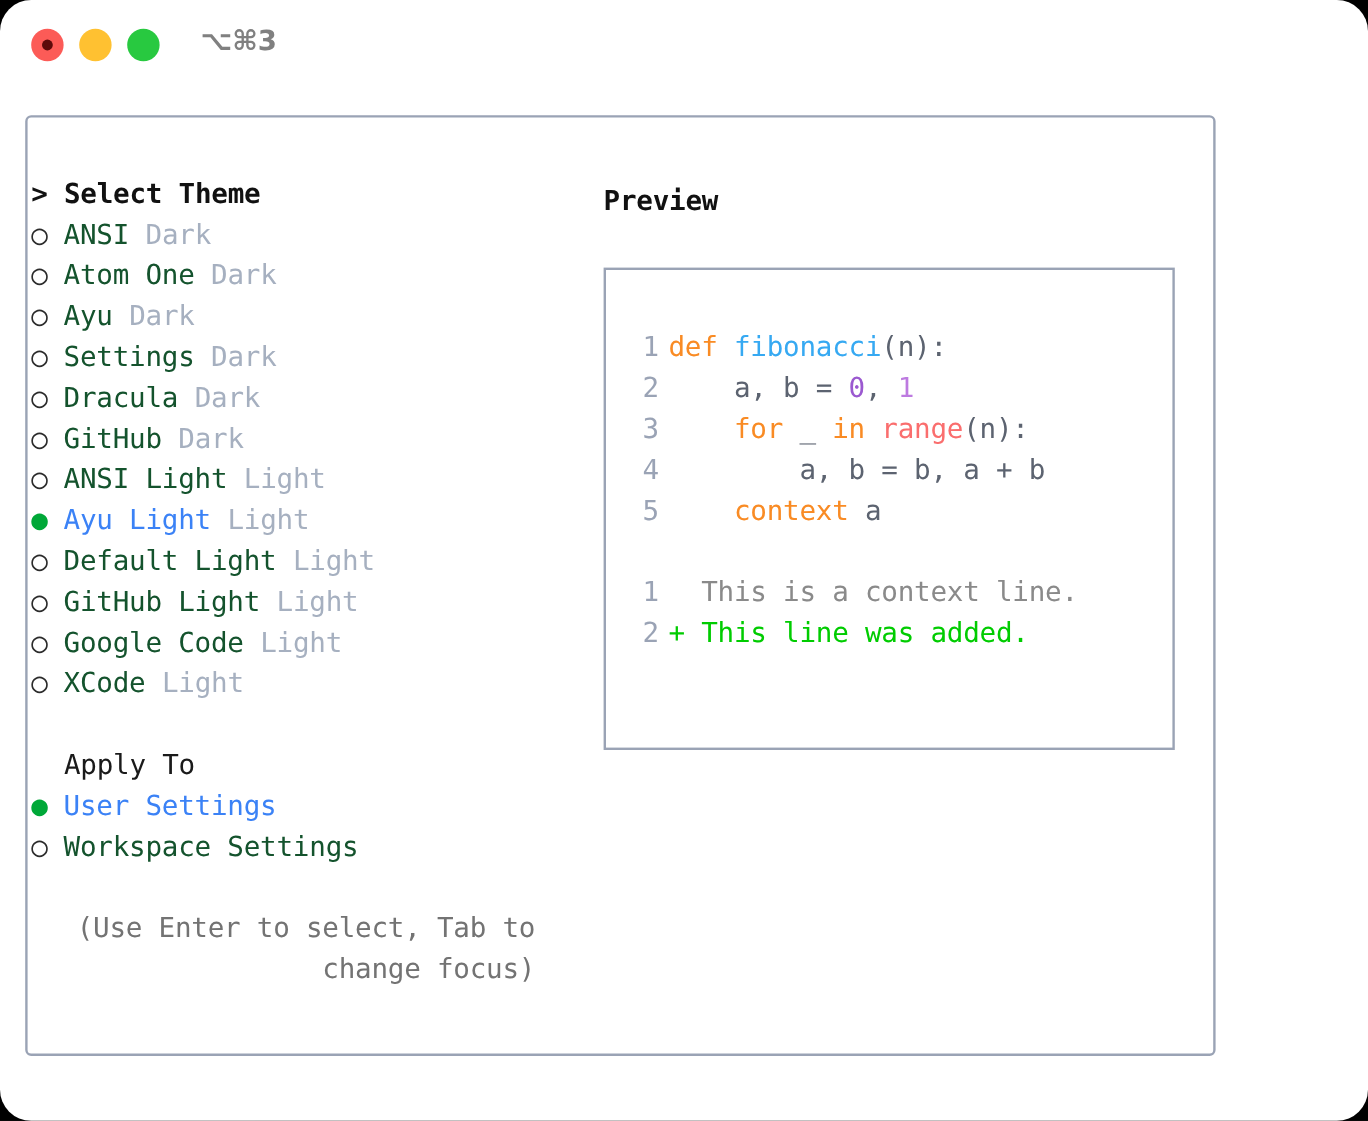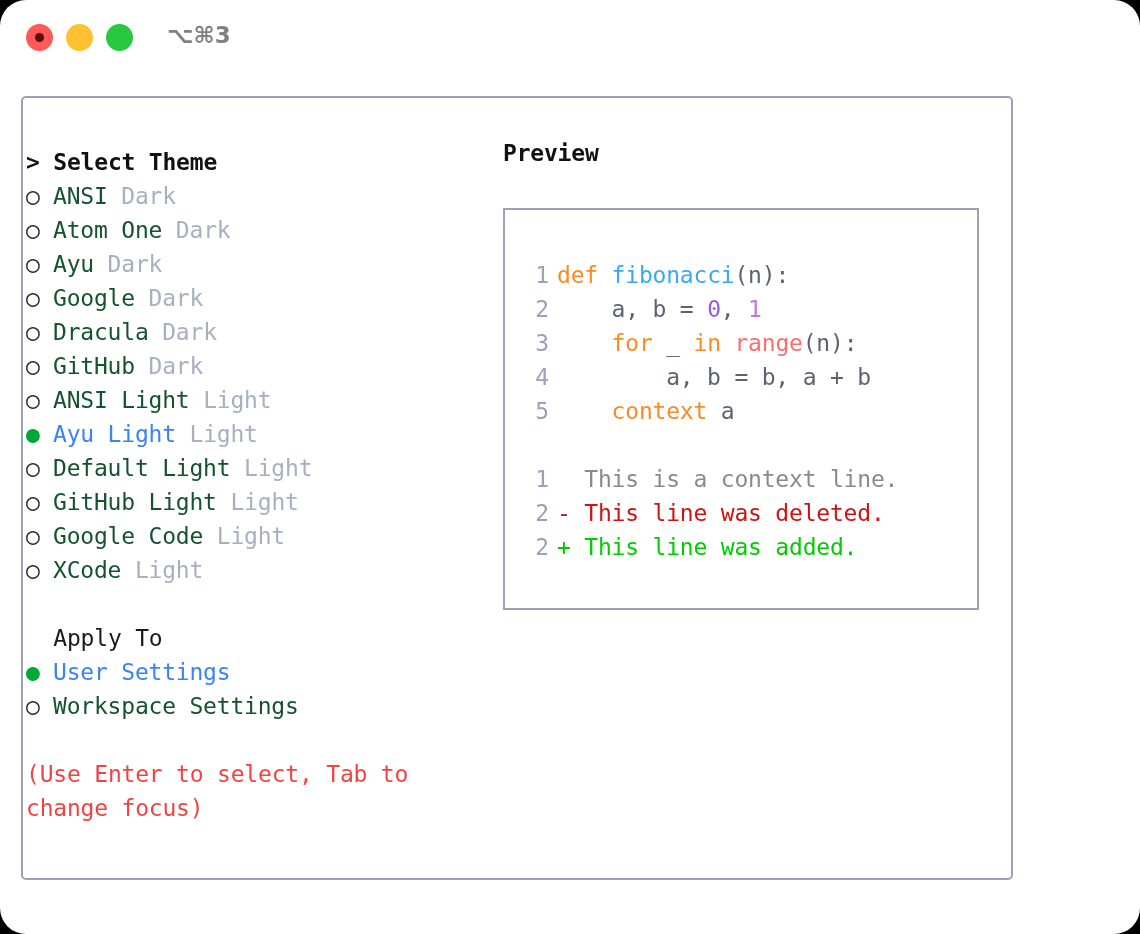--- a/index.html
+++ b/index.html
@@ -129,30 +129,31 @@
   .opt-row.selected .opt-label { color: #3b82f6; }
   .opt-label { color: #14532d; }
   .opt-kind  { color: #a6b0c0; }
 
   .spacer-row { height: 34px; }
 
   .hint {
     margin-top: 34px;
     font-size: 23px;
     line-height: 34px;
-    color: #ef4444;
+    color: #737373;
     width: 420px;
     letter-spacing: -0.2px;
+    text-align: right;
   }
 
   
   .right-col {
     position: absolute;
     left: 480px;
-    top: 38px;
+    top: 53px;
     width: 500px;
   }
   .preview-box {
     margin-top: 38px;
     width: 476px;
     height: 402px;
     border: 2px solid #9aa3b5;
     box-sizing: border-box;
     background: #ffffff;
     padding: 48px 6px 0 0;
@@ -202,21 +203,21 @@
   <div class="pane">
 
     <div class="left-col">
 
       <div class="section-header">&gt; Select Theme</div>
 
       <div id="theme-list">
           <div class="opt-row"><span class="marker">○</span><span class="opt-label">ANSI</span> <span class="opt-kind">Dark</span></div>
           <div class="opt-row"><span class="marker">○</span><span class="opt-label">Atom One</span> <span class="opt-kind">Dark</span></div>
           <div class="opt-row"><span class="marker">○</span><span class="opt-label">Ayu</span> <span class="opt-kind">Dark</span></div>
-          <div class="opt-row"><span class="marker">○</span><span class="opt-label">Google</span> <span class="opt-kind">Dark</span></div>
+          <div class="opt-row"><span class="marker">○</span><span class="opt-label">Settings</span> <span class="opt-kind">Dark</span></div>
           <div class="opt-row"><span class="marker">○</span><span class="opt-label">Dracula</span> <span class="opt-kind">Dark</span></div>
           <div class="opt-row"><span class="marker">○</span><span class="opt-label">GitHub</span> <span class="opt-kind">Dark</span></div>
           <div class="opt-row"><span class="marker">○</span><span class="opt-label">ANSI Light</span> <span class="opt-kind">Light</span></div>
           <div class="opt-row selected"><span class="marker sel">●</span><span class="opt-label">Ayu Light</span> <span class="opt-kind">Light</span></div>
           <div class="opt-row"><span class="marker">○</span><span class="opt-label">Default Light</span> <span class="opt-kind">Light</span></div>
           <div class="opt-row"><span class="marker">○</span><span class="opt-label">GitHub Light</span> <span class="opt-kind">Light</span></div>
           <div class="opt-row"><span class="marker">○</span><span class="opt-label">Google Code</span> <span class="opt-kind">Light</span></div>
           <div class="opt-row"><span class="marker">○</span><span class="opt-label">XCode</span> <span class="opt-kind">Light</span></div>
         </div>
 
@@ -239,20 +240,19 @@
         <div id="code-block">
             <div class="code-line"><span class="lnum">1</span><span class="tok-kw">def</span><span class="tok-plain"> </span><span class="tok-fn">fibonacci</span><span class="tok-punct">(n):</span></div>
             <div class="code-line"><span class="lnum">2</span><span class="tok-plain">    a, b = </span><span class="tok-num">0</span><span class="tok-plain">, </span><span class="tok-num2">1</span></div>
             <div class="code-line"><span class="lnum">3</span><span class="tok-plain">    </span><span class="tok-kw">for</span><span class="tok-plain"> _ </span><span class="tok-kw">in</span><span class="tok-plain"> </span><span class="tok-builtin">range</span><span class="tok-punct">(n):</span></div>
             <div class="code-line"><span class="lnum">4</span><span class="tok-plain">        a, b = b, a + b</span></div>
             <div class="code-line"><span class="lnum">5</span><span class="tok-plain">    </span><span class="tok-kw">context</span><span class="tok-plain"> a</span></div>
           </div>
         <div class="blank-line"></div>
         <div id="diff-block">
             <div class="code-line"><span class="lnum">1</span><span class="diff-ctx">  </span><span class="diff-ctx">This is a context line.</span></div>
-            <div class="code-line"><span class="lnum">2</span><span class="diff-del">- </span><span class="diff-del">This line was deleted.</span></div>
             <div class="code-line"><span class="lnum">2</span><span class="diff-add">+ </span><span class="diff-add">This line was added.</span></div>
           </div>
       </div>
     </div>
 
   </div>
 </div>
 
 </body></html>

